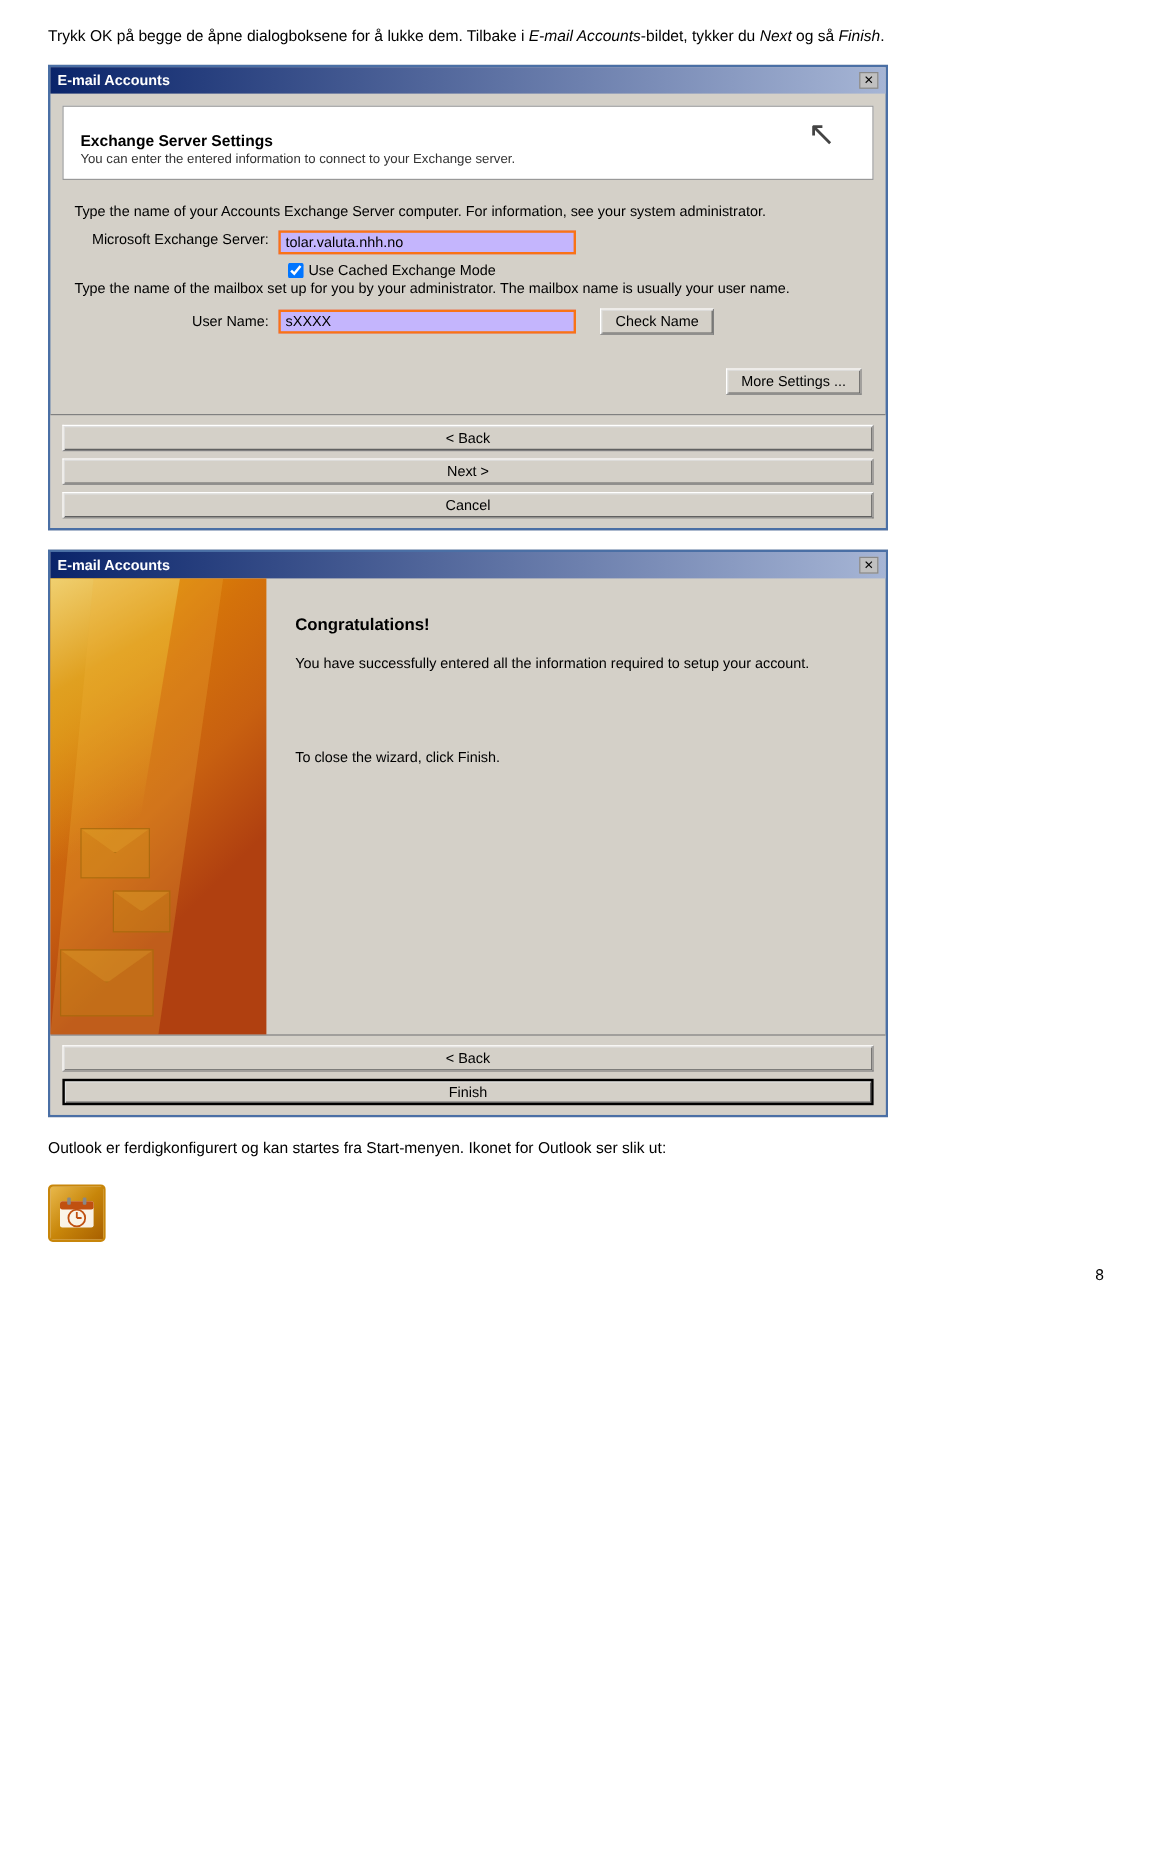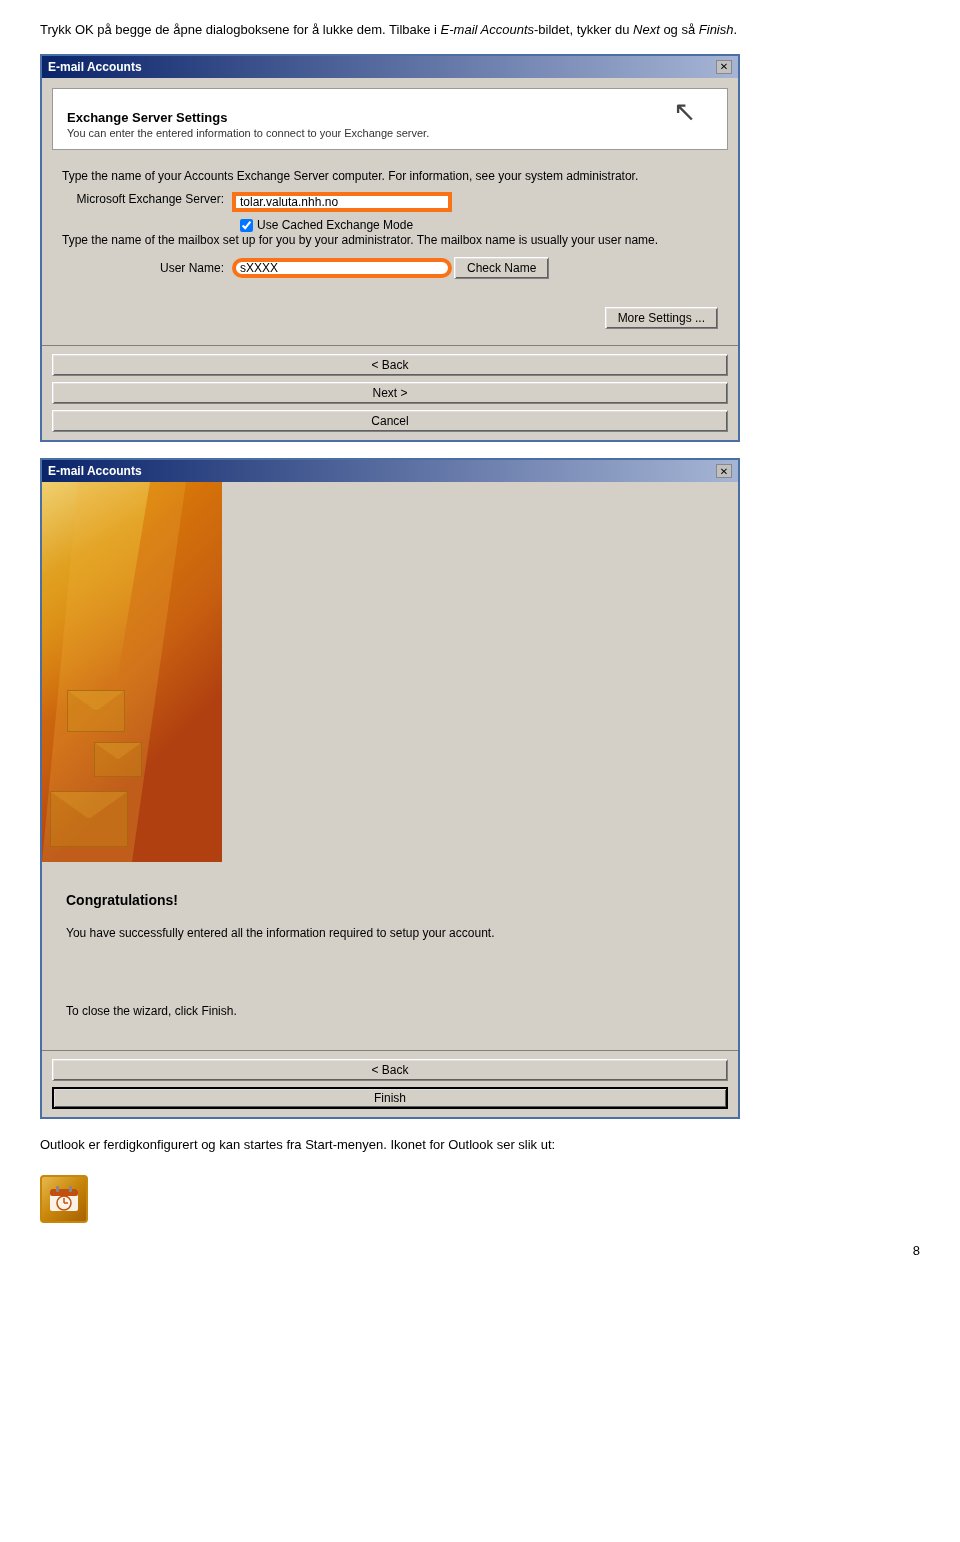--- a/index.html
+++ b/index.html
@@ -122,26 +122,26 @@
     }
 
     .form-label {
       font-size: 12px;
       text-align: right;
       min-width: 170px;
       padding-right: 8px;
     }
 
     .form-input {
-      border: 4px solid #f97316;
-      background: #ffffff;
+      border: 2px solid #f97316;
+      background: #c4b5fd;
       height: 20px;
       font-size: 12px;
       padding: 1px 4px;
-      width: 220px;
+      width: 248px;
     }
 
     .checkbox-row {
       display: flex;
       align-items: center;
       margin-left: 178px;
     }
 
     .form-checkbox {
       width: 13px;
@@ -189,21 +189,20 @@
 
     .more-settings-area {
       display: flex;
       justify-content: flex-end;
       padding: 6px 10px;
     }
 
     
     .congrats-dialog {
       display: flex;
-      flex-direction: column;
     }
 
     .congrats-left {
       width: 180px;
       background: linear-gradient(135deg, #e8a000 0%, #d4720a 30%, #c86010 50%, #b04010 70%);
       position: relative;
       overflow: hidden;
       min-height: 380px;
       flex-shrink: 0;
     }
@@ -320,21 +319,21 @@
 
       <div class="checkbox-row">
         <input type="checkbox" class="form-checkbox" checked="" style="">
         <span class="checkbox-label">Use Cached Exchange Mode</span>
       </div>
 
       <p class="form-description">Type the name of the mailbox set up for you by your administrator. The mailbox name is usually your user name.</p>
 
       <div class="form-row-with-button">
         <label class="form-label">User Name:</label>
-        <input class="form-input" type="text" style="margin-right: 2px; border-radius: 10px;" value="sXXXX">
+        <input class="form-input" type="text" style="margin-right: 20px;" value="sXXXX">
         <button class="win-button">Check Name</button>
       </div>
     </div>
 
     <div class="more-settings-area">
       <button class="win-button">More Settings ...</button>
     </div>
   </div>
 
   <div class="dialog-bottom">

